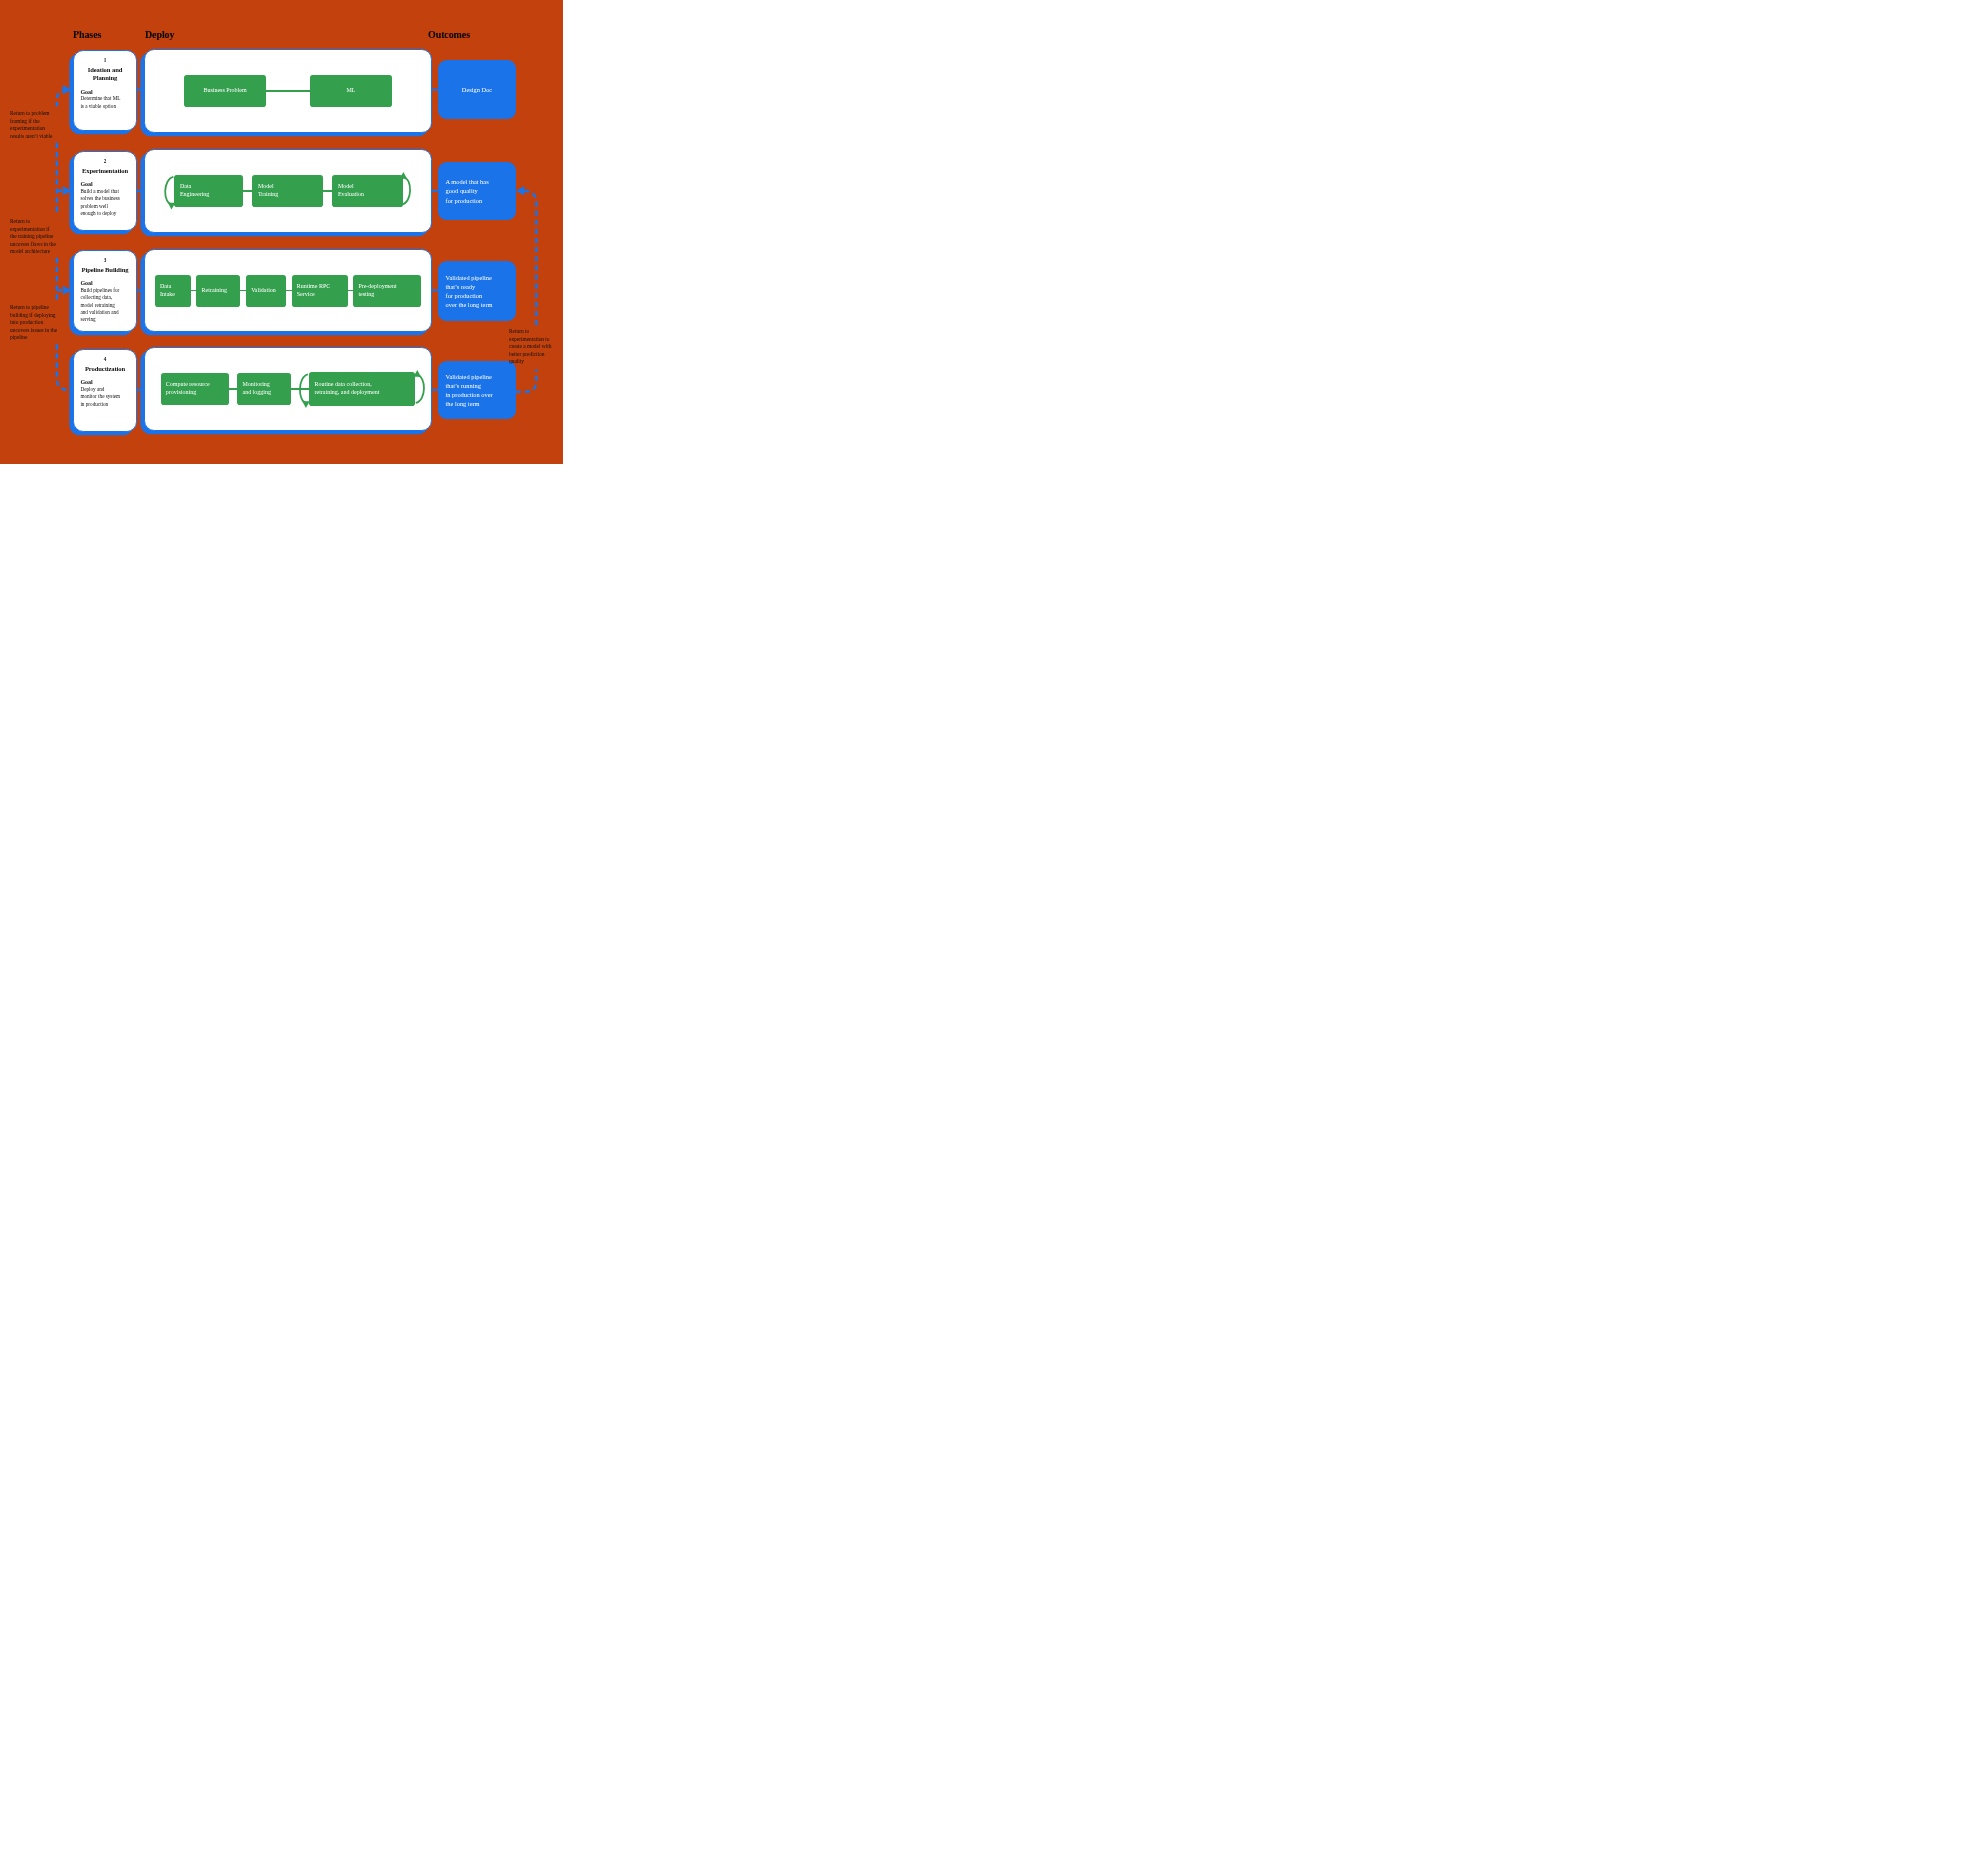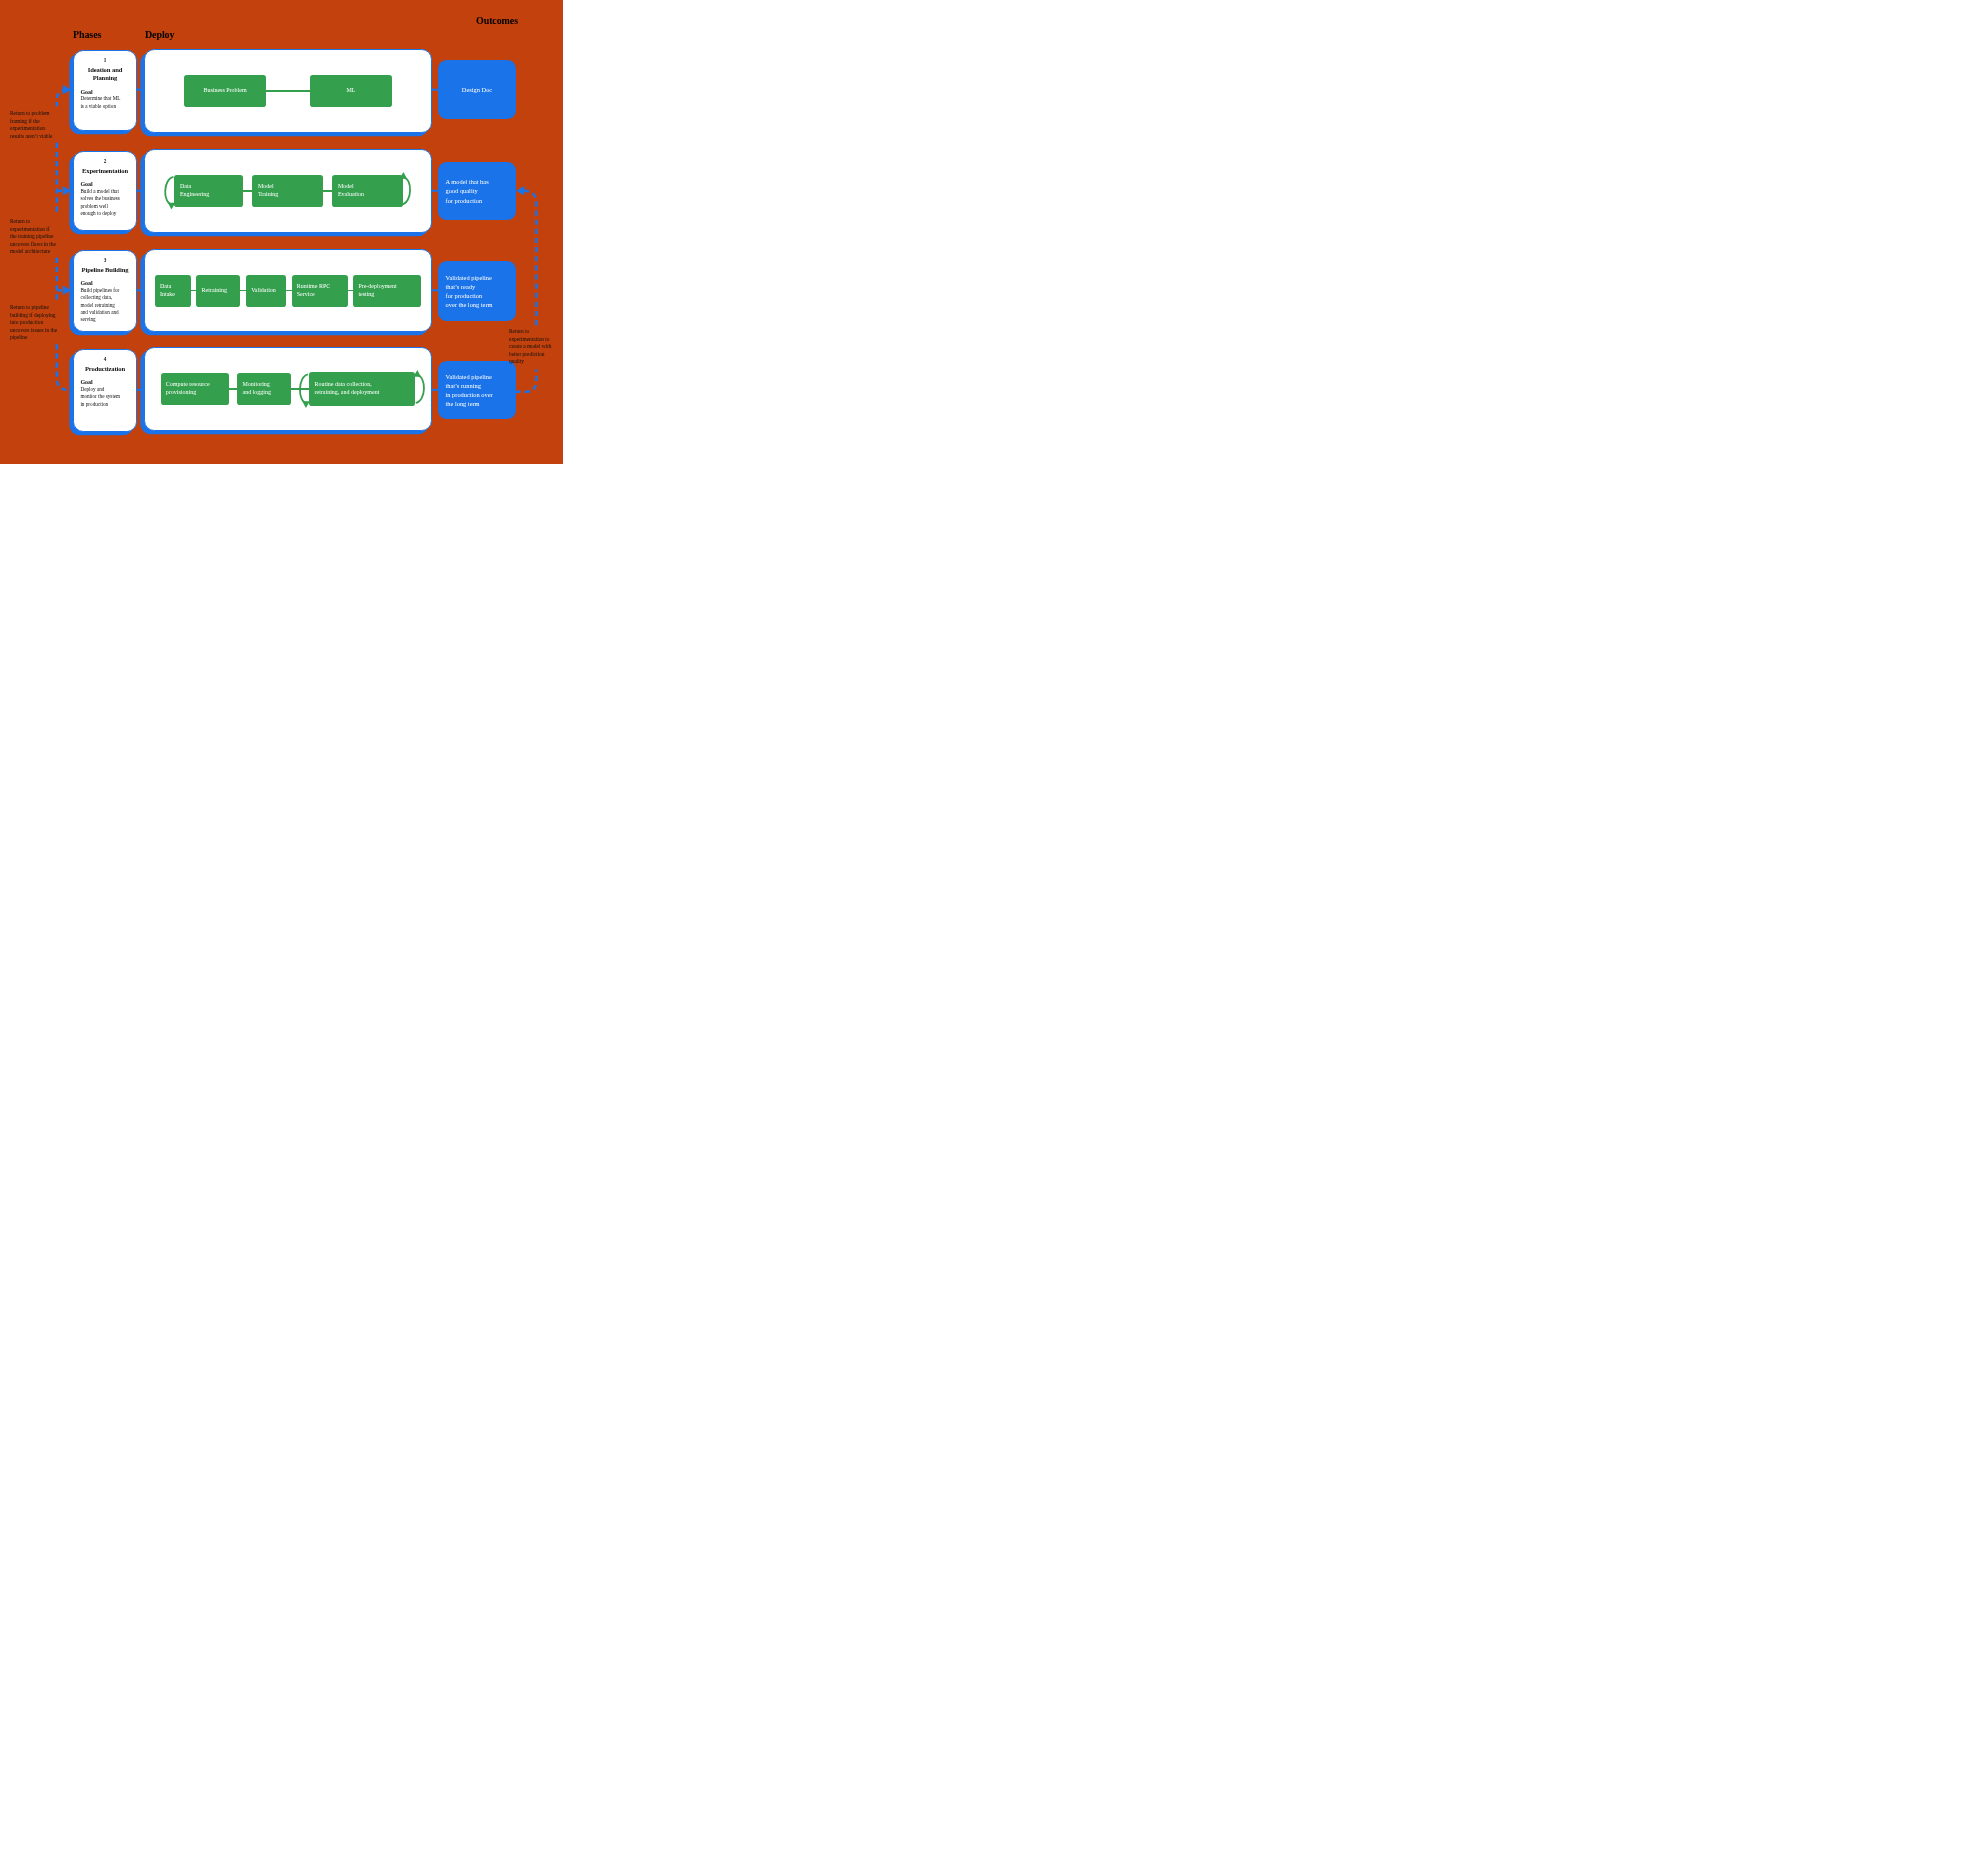--- a/index.html
+++ b/index.html
@@ -69,21 +69,21 @@
   .bhead{fill:#1a73e8;stroke:none;}
   .ghead{fill:#34a04e;stroke:none;}
 </style>
 </head>
 <body>
 
 <div class="canvas">
 
   <div class="col-header" style="left:73px;top:29px;">Phases</div>
   <div class="col-header" style="left:145px;top:29px;">Deploy</div>
-  <div class="col-header" style="left:428px;top:15px;margin-left:48px;">Outcomes</div>
+  <div class="col-header" style="left:428px;top:29px;">Outcomes</div>
 
   <svg class="under" width="563" height="464" viewBox="0 0 1419 1170">
     <path class="stub" d="M342 226 L368 226"></path>
     <path class="stub" d="M342 481 L368 481"></path>
     <path class="stub" d="M342 732 L368 732"></path>
     <path class="stub" d="M342 983 L368 983"></path>
     <path class="stub" d="M1083 226 L1107 226"></path>
     <path class="stub" d="M1083 481 L1107 481"></path>
     <path class="stub" d="M1083 732 L1107 732"></path>
     <path class="stub" d="M1083 983 L1107 983"></path>

